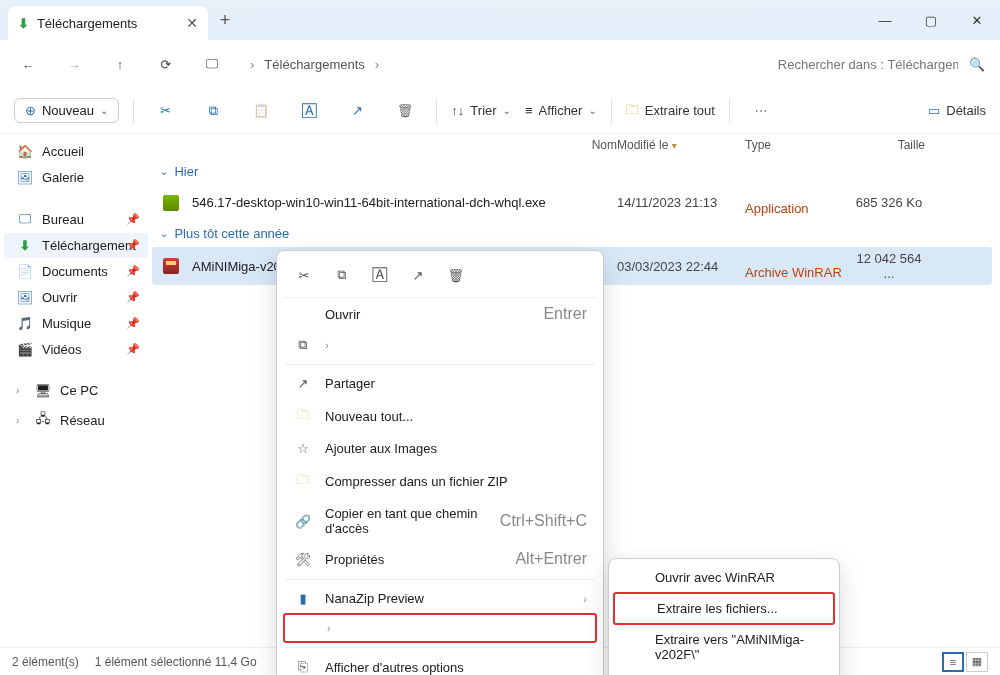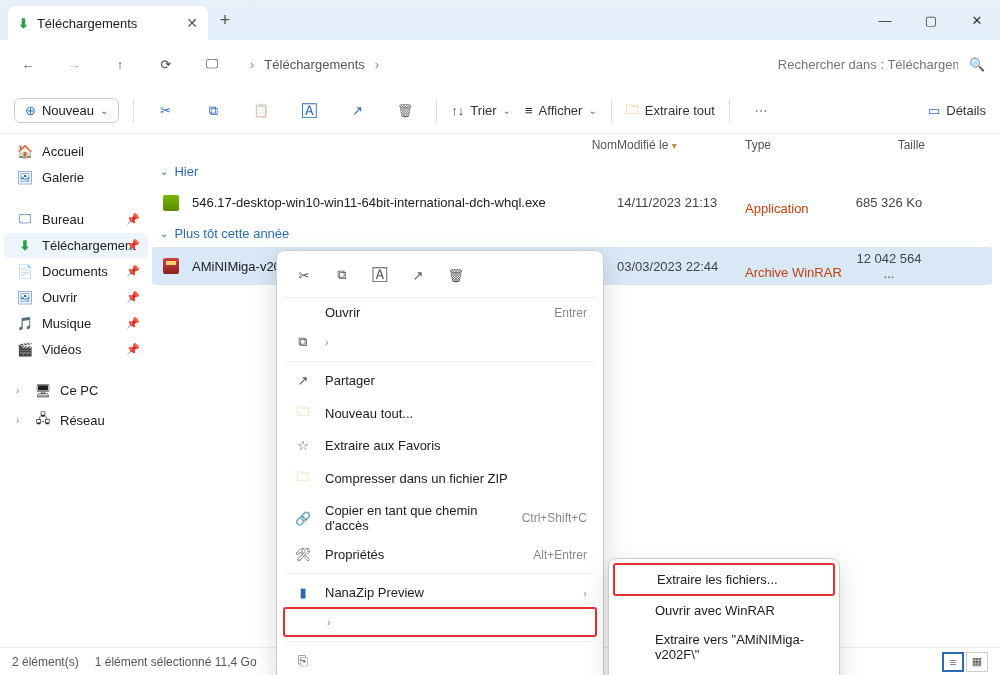--- a/index.html
+++ b/index.html
@@ -61,21 +61,21 @@
 .viewtoggle { margin-left: auto; display: flex; gap: 2px; }
 .vt { width: 22px; height: 20px; border: 1px solid #ccc; display: flex; align-items: center; justify-content: center; font-size: 11px; }
 .vt.active { border: 2px solid #2b6cb0; }
 
 .ctxmenu { position: absolute; background: #fff; border: 1px solid #ccc; border-radius: 8px; box-shadow: 0 8px 24px rgba(0,0,0,0.15); padding: 6px; font-size: 13px; }
 .ctx-top { display: flex; gap: 8px; padding: 4px 6px 8px 6px; border-bottom: 1px solid #eee; }
 .ctx-top .ti { width: 30px; height: 28px; display: flex; align-items: center; justify-content: center; color: #555; }
 .ctx-item { display: flex; align-items: center; padding: 7px 10px; border-radius: 4px; gap: 12px; }
 .ci-icon { width: 20px; text-align: center; color: #555; }
 .ci-label { flex: 1; }
-.ci-short { color: #888; font-size: 12px; }
+.ci-short { color: #888; font-size: 16px; }
 .ci-chev { color: #888; font-size: 11px; }
 .ctx-sep { height: 1px; background: #eee; margin: 4px 2px; }
 
 .redbox { border: 2px solid #e03030; border-radius: 3px; }
 
 .nvidia { background: linear-gradient(#7ab800,#5a8a00); width: 16px; height: 16px; border-radius: 2px; }
 .winrar-ic { width: 16px; height: 16px; background: linear-gradient(#d04040, #8a2020); border-radius: 2px; position: relative; }
 .winrar-ic::after { content: ""; position: absolute; top: 3px; left: 3px; right: 3px; height: 4px; background: #f3d070; }
 
 .folder-ic { color: #f3c659; }
@@ -280,21 +280,21 @@
   <div class="ctx-item">
     <span class="ci-icon">↗</span>
     <span class="ci-label">Partager</span>
   </div>
   <div class="ctx-item">
     <span class="ci-icon folder-ic">🗀</span>
     <span class="ci-label">Nouveau tout...</span>
   </div>
   <div class="ctx-item">
     <span class="ci-icon">☆</span>
-    <span class="ci-label">Extraire aux Favoris</span>
+    <span class="ci-label">Ajouter aux Images</span>
   </div>
   <div class="ctx-item">
     <span class="ci-icon folder-ic">🗀</span>
     <span class="ci-label">Compresser dans un fichier ZIP</span>
   </div>
   <div class="ctx-item">
     <span class="ci-icon">🔗</span>
     <span class="ci-label">Copier en tant que chemin d'accès</span>
     <span class="ci-short">Ctrl+Shift+C</span>
   </div>
@@ -309,33 +309,34 @@
     <span class="ci-label">NanaZip Preview</span>
     <span class="ci-chev">›</span>
   </div>
   <div class="ctx-item redbox">
     <span class="ci-icon"><span class="winrar-ic"></span></span>
     <span class="ci-chev">›</span>
   </div>
   <div class="ctx-sep"></div>
   <div class="ctx-item">
     <span class="ci-icon">⎘</span>
+    <span class="ci-label">Afficher d'autres options</span>
   </div>
 </div>
 
 <div class="ctxmenu" style="left:608px; top:558px; width:232px; padding:4px;">
+  <div class="ctx-item">
+    <span class="ci-icon"><span class="winrar-ic"></span></span>
+    <span class="ci-label">Ouvrir avec WinRAR</span>
+  </div>
   <div class="ctx-item redbox">
     <span class="ci-icon"><span class="winrar-ic"></span></span>
     <span class="ci-label">Extraire les fichiers...</span>
   </div>
   <div class="ctx-item">
     <span class="ci-icon"><span class="winrar-ic"></span></span>
-    <span class="ci-label">Ouvrir avec WinRAR</span>
-  </div>
-  <div class="ctx-item">
-    <span class="ci-icon"><span class="winrar-ic"></span></span>
     <span class="ci-label">Extraire vers "AMiNIMiga-v202F\"</span>
   </div>
   <div class="ctx-item">
     <span class="ci-icon"><span class="winrar-ic"></span></span>
 
   </div>
 </div>
 
 </body></html>

